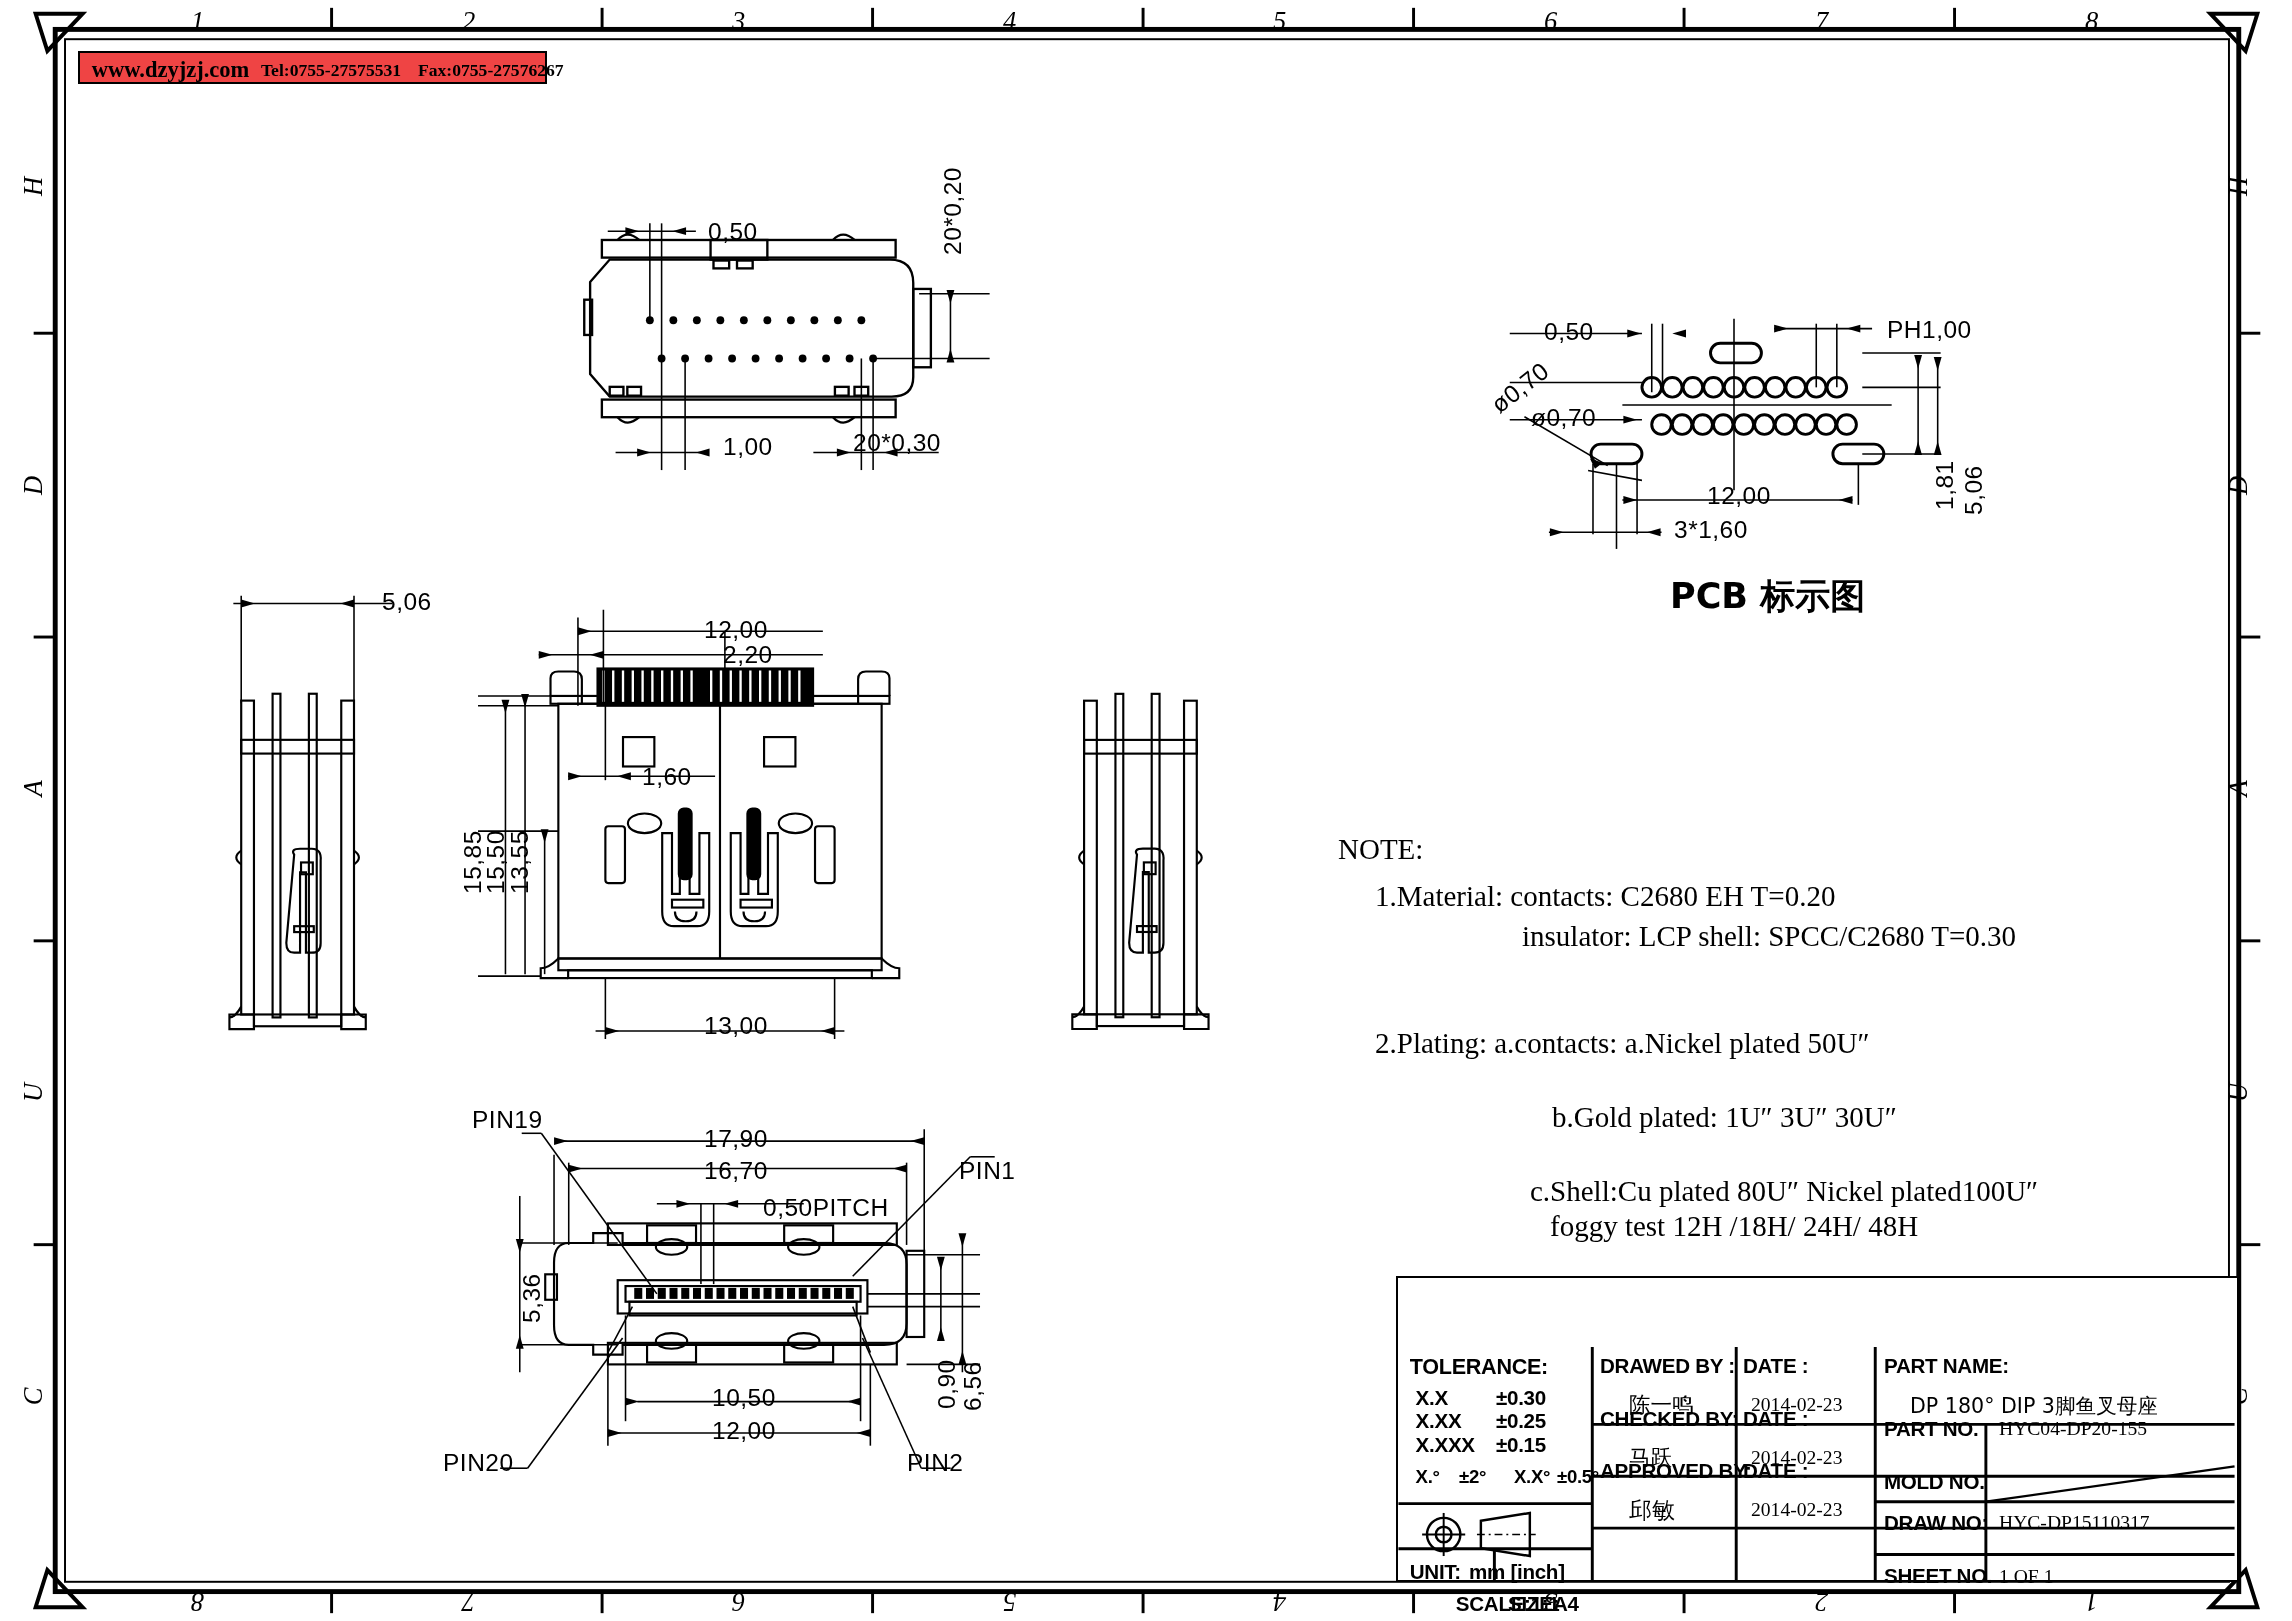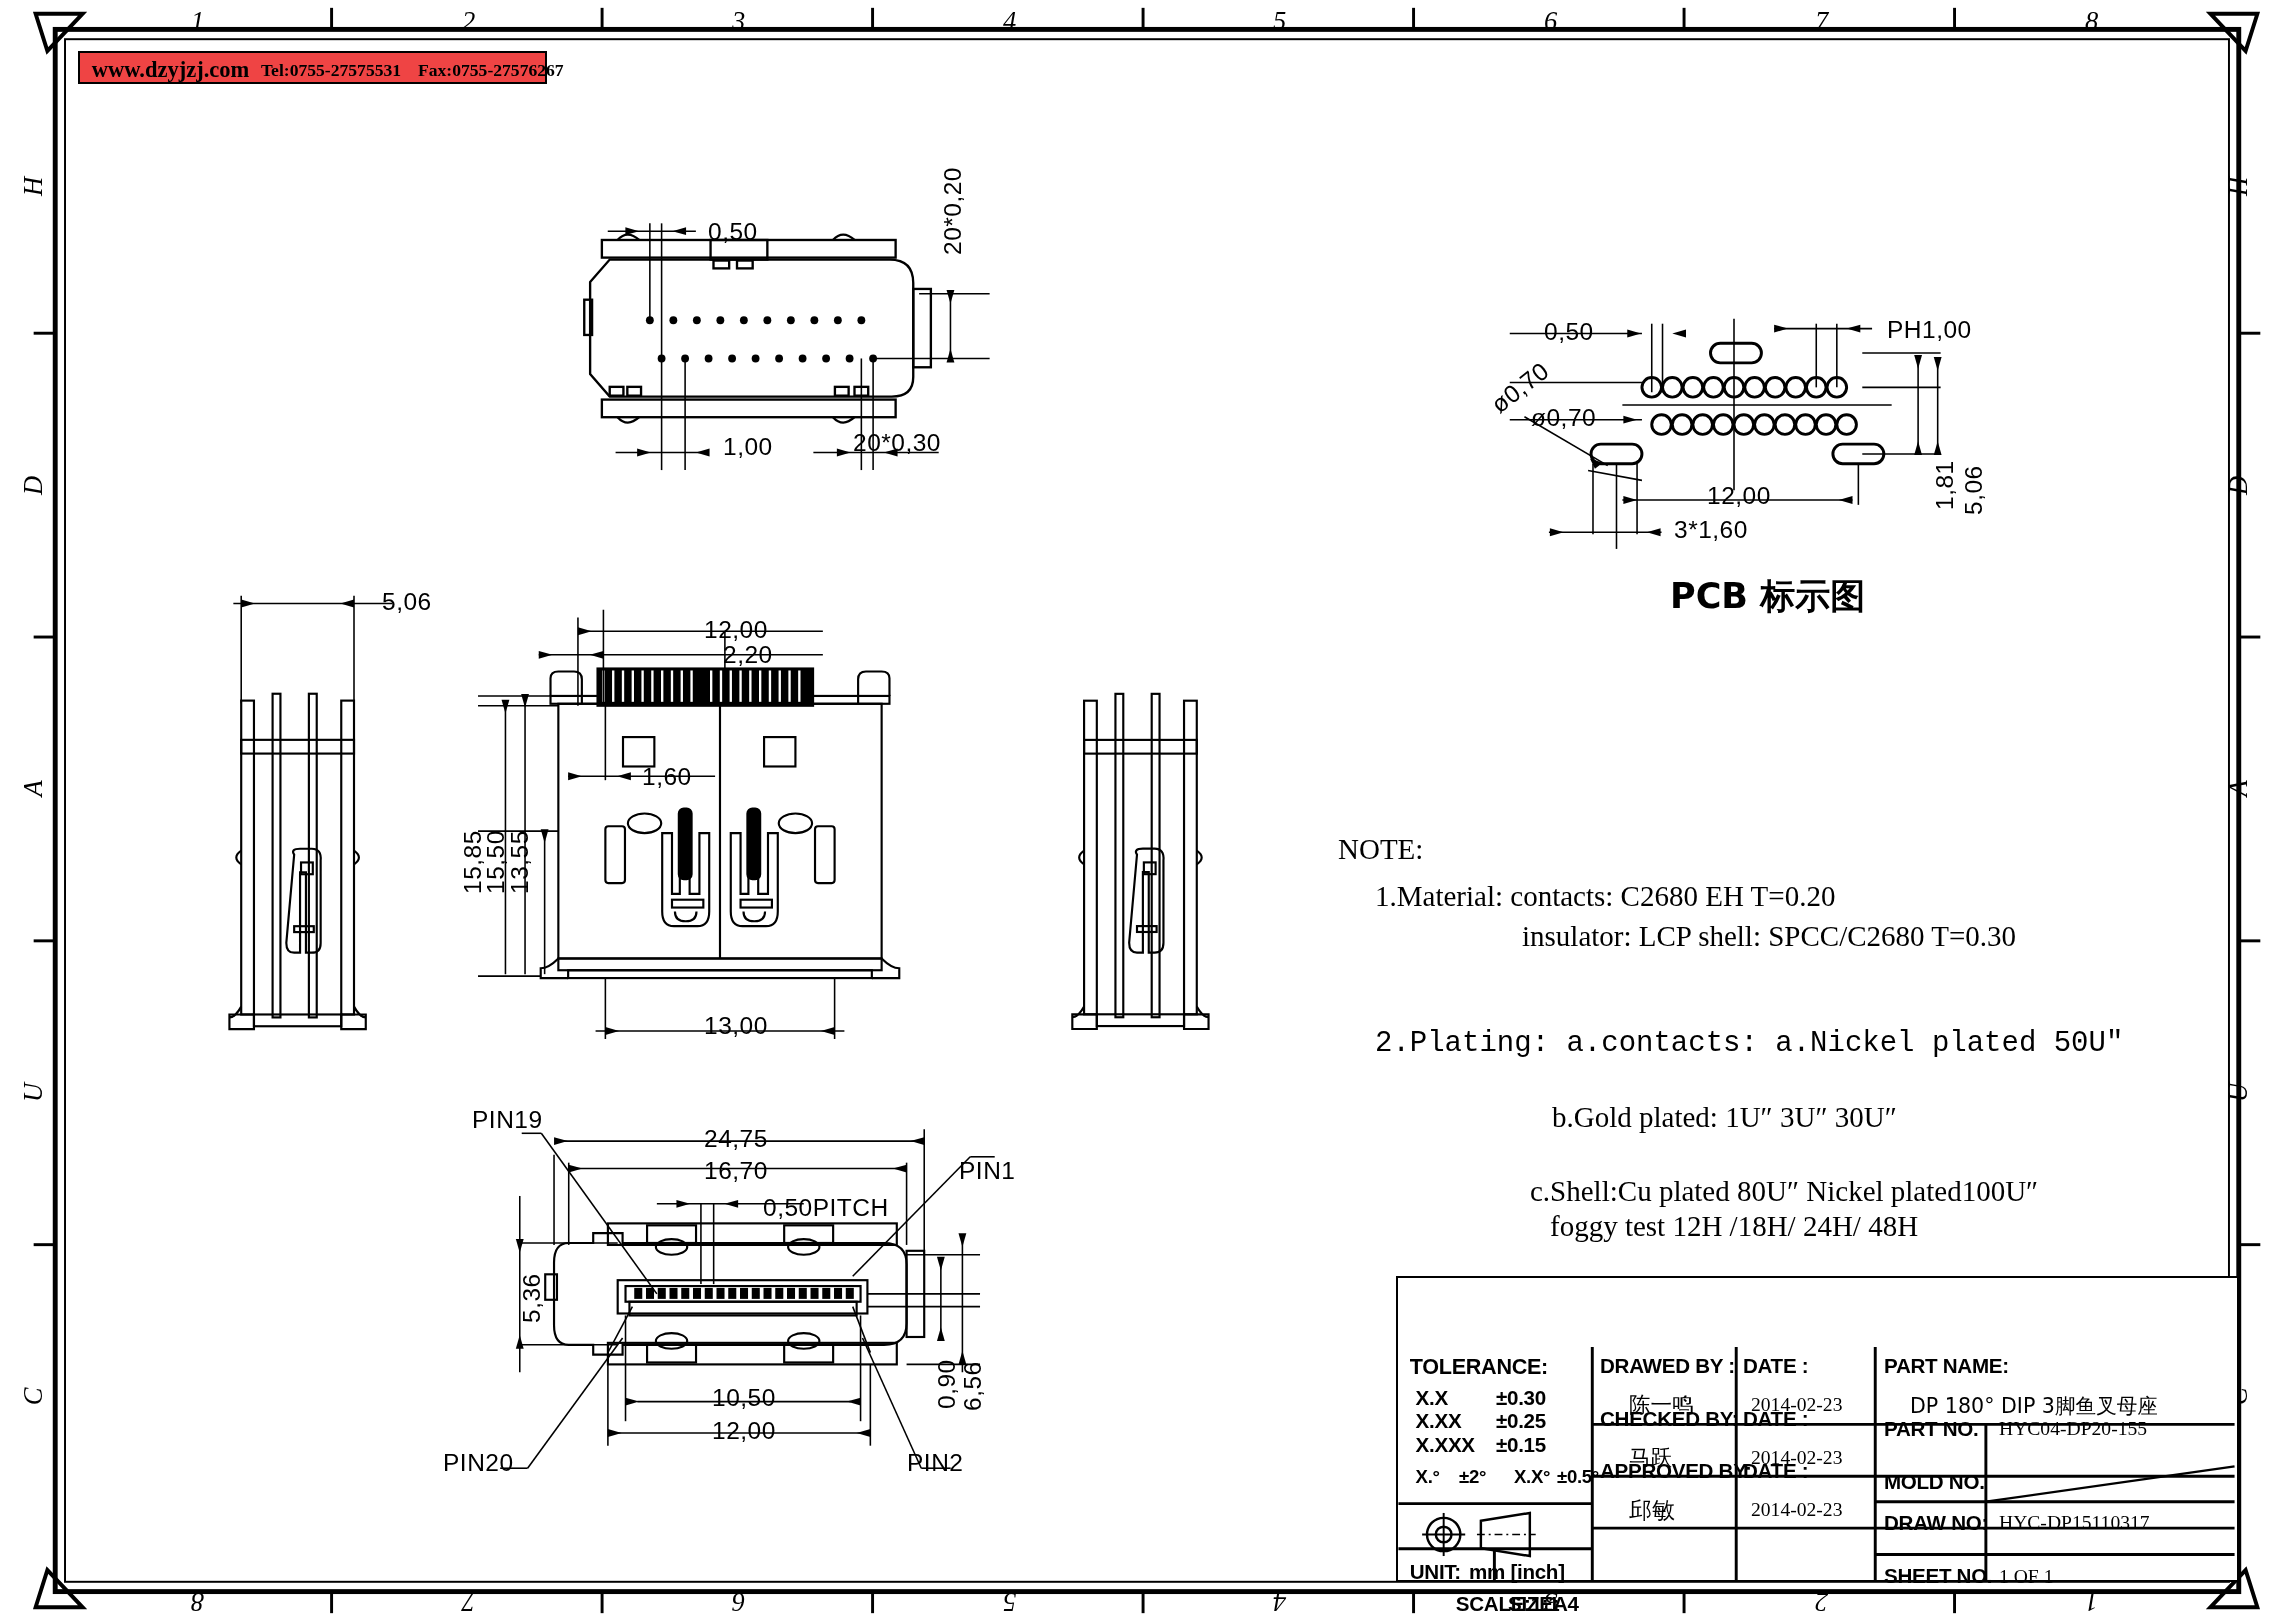--- a/index.html
+++ b/index.html
@@ -525,38 +525,38 @@
       <polygon points="182,310 168,306 168,314"></polygon>
         <polygon points="394,310 408,306 408,314"></polygon>
       <polygon points="164,342 150,338 150,346"></polygon>
         <polygon points="404,342 418,338 418,346"></polygon>
       <polygon points="490,176 486,162 494,162"></polygon>
         <polygon points="490,234 486,248 494,248"></polygon>
       <polygon points="512,152 508,138 516,138"></polygon>
         <polygon points="512,258 508,272 516,272"></polygon>
     </g>
   </svg>
-  <span class="txt dimtxt" style="left:704px;top:1125px;">24,75</span>
+  <span class="txt dimtxt" style="left:704px;top:1125px;">17,90</span>
   <span class="txt dimtxt" style="left:704px;top:1157px;">16,70</span>
   <span class="txt dimtxt" style="left:763px;top:1194px;">0,50PITCH</span>
   <span class="txt dimtxt rot90" style="left:518px;top:1323px;">5,36</span>
   <span class="txt dimtxt" style="left:712px;top:1384px;">10,50</span>
   <span class="txt dimtxt" style="left:712px;top:1417px;">12,00</span>
   <span class="txt dimtxt rot90" style="left:933px;top:1409px;">0,90</span>
   <span class="txt dimtxt rot90" style="left:959px;top:1411px;">6,56</span>
   <span class="txt dimtxt" style="left:472px;top:1106px;">PIN19</span>
   <span class="txt dimtxt" style="left:959px;top:1157px;">PIN1</span>
   <span class="txt dimtxt" style="left:443px;top:1449px;">PIN20</span>
   <span class="txt dimtxt" style="left:907px;top:1449px;">PIN2</span>
 
   <div class="abs" style="left:1338px;top:833px;width:863px;">
     <div class="notetxt" style="position:relative;margin:0 0 13.7px 0;">NOTE:</div>
     <div class="notetxt" style="position:relative;margin:0 0 7.8px 37px;">1.Material: contacts: C2680 EH T=0.20</div>
     <div class="notetxt" style="position:relative;margin:0 0 74px 184px;">insulator: LCP    shell: SPCC/C2680 T=0.30</div>
-    <div class="notetxt" style="position:relative;margin:8px 0 41px 37px;font-family:Liberation Mono, monospace;">2.Plating: a.contacts: a.Nickel plated 50U″</div>
+    <div class="notetxt" style="position:relative;margin:8px 0 41px 37px;">2.Plating: a.contacts: a.Nickel plated 50U″</div>
     <div class="notetxt" style="position:relative;margin:0 0 41px 214px;">b.Gold plated: 1U″   3U″   30U″</div>
     <div class="notetxt" style="position:relative;margin:0 0 2px 192px;">c.Shell:Cu plated 80U″ Nickel plated100U″</div>
     <div class="notetxt" style="position:relative;margin:0 0 0 212px;">foggy test 12H /18H/ 24H/ 48H</div>
   </div>
 
   <div class="abs" style="left:1396px;top:1276px;width:843px;height:306px;border:2.9px solid #000;box-sizing:border-box;background:#fff;">
 
 
     <svg class="abs" style="left:0;top:69px;" width="837" height="234" viewBox="0 0 854 239">
       <g stroke="#000" stroke-width="3" fill="none">

